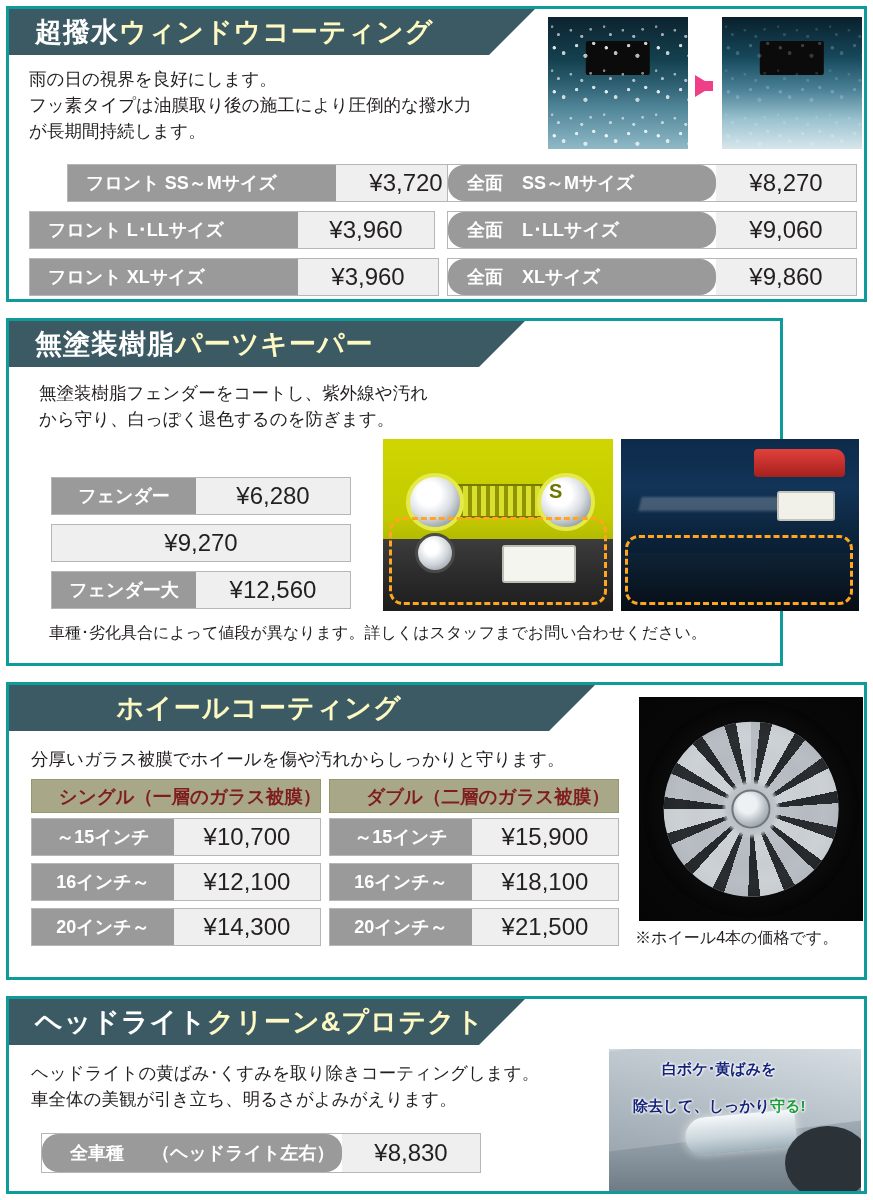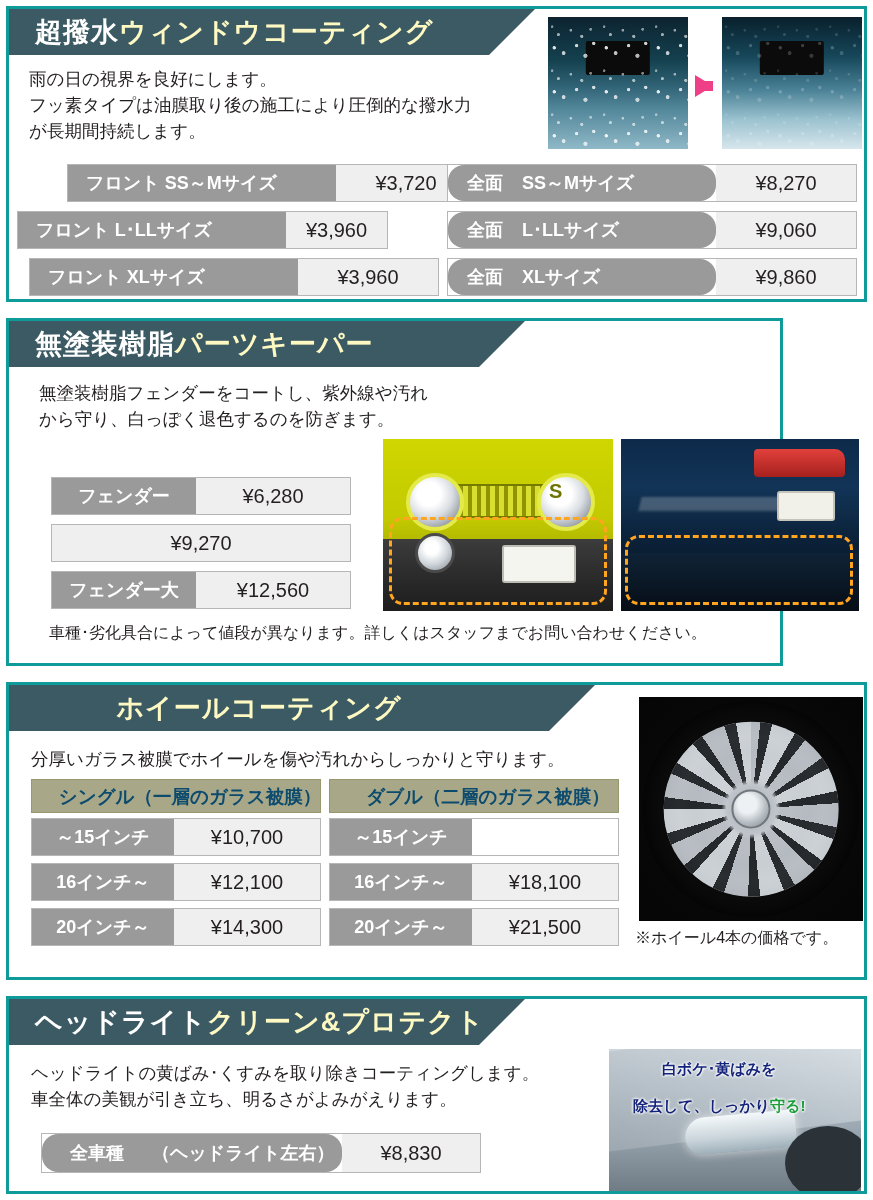--- a/index.html
+++ b/index.html
@@ -78,33 +78,33 @@
     white-space: nowrap;
   }
   .prow .lbl.pad   { padding-left: 18px; }
   .prow .lbl.ctr   { justify-content: center; }
   .prow .lbl.two   { display: flex; border-radius: 16px; }
   .prow .lbl .sub1 { width: 74px; text-align: center; }
   .prow .price {
     flex: 1;
     background: #efefef;
     color: #231f20;
-    font-size: 20px;
+    font-size: 24px;
     display: flex;
     align-items: center;
     justify-content: center;
     white-space: nowrap;
   }
 
   
   .subhead {
     position: absolute;
     height: 34px;
     background: #a8a888;
-    color: #0c4a6e;
+    color: #7f1d1d;
     font-size: 18.5px;
     font-weight: bold;
     display: flex;
     align-items: center;
     justify-content: center;
     border: 1px solid #98986f;
     white-space: nowrap;
     padding-left: 28px;
   }
 
@@ -351,21 +351,21 @@
       <div class="ws clean" style="width:100%;height:100%;">
         <div class="mirror"></div>
         <div class="rain"></div>
       </div>
     </div>
 
     <div class="prow" style="left:20px; top:155px; width:410px;margin-left:38px;">
       <div class="lbl pad" style="width:268px;">フロント  SS～Mサイズ</div>
       <div class="price">¥3,720</div>
     </div>
-    <div class="prow" style="left:8px; top:202px; width:371px;">
+    <div class="prow" style="left:20px; top:202px; width:406px;">
       <div class="lbl pad" style="width:268px;">フロント L･LLサイズ</div>
       <div class="price">¥3,960</div>
     </div>
     <div class="prow" style="left:20px; top:249px; width:410px;">
       <div class="lbl pad" style="width:268px;">フロント XLサイズ</div>
       <div class="price">¥3,960</div>
     </div>
 
     <div class="prow" style="left:438px; top:155px; width:410px;">
       <div class="lbl two" style="width:268px;">
@@ -458,20 +458,21 @@
       <div class="lbl ctr" style="width:142px;">16インチ～</div>
       <div class="price">¥12,100</div>
     </div>
     <div class="prow" style="left:22px; top:223px; width:290px;">
       <div class="lbl ctr" style="width:142px;">20インチ～</div>
       <div class="price">¥14,300</div>
     </div>
 
     <div class="prow" style="left:320px; top:133px; width:290px;">
       <div class="lbl ctr" style="width:142px;">～15インチ</div>
+      <div class="price">¥15,900</div>
     </div>
     <div class="prow" style="left:320px; top:178px; width:290px;">
       <div class="lbl ctr" style="width:142px;">16インチ～</div>
       <div class="price">¥18,100</div>
     </div>
     <div class="prow" style="left:320px; top:223px; width:290px;">
       <div class="lbl ctr" style="width:142px;">20インチ～</div>
       <div class="price">¥21,500</div>
     </div>
 

